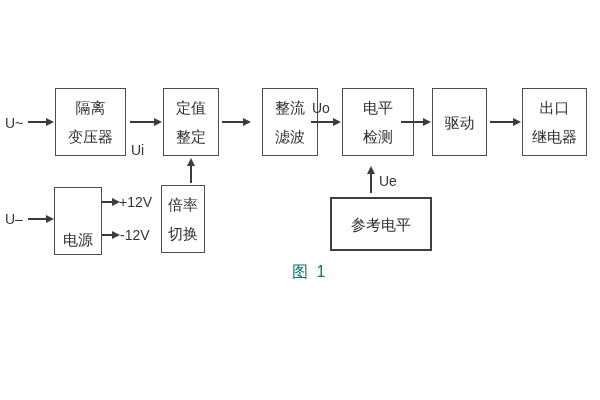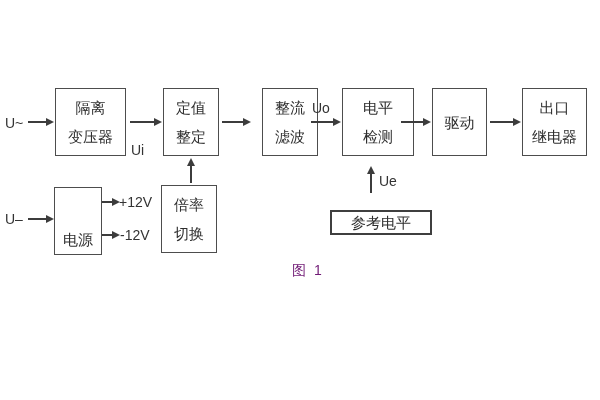--- a/index.html
+++ b/index.html
@@ -24,22 +24,22 @@
   .box .line{line-height:29px;white-space:nowrap;}
   .box.thick{border-width:2px;border-color:#3f3f3f;}
   .sig{
     position:absolute;
     font-size:14px;
     color:#333333;
     white-space:nowrap;
   }
   .cap{
     position:absolute;
-    font-size:14px;
-    color:#701a75;
+    font-size:16px;
+    color:#0f766e;
     letter-spacing:2px;
   }
   .arrow-h{
     position:absolute;
     height:1.5px;
     background:#3c3c3c;
   }
   .arrow-h::after{
     content:"";
     position:absolute;
@@ -95,26 +95,26 @@
 
   <div class="box" style="left:522px;top:88px;width:65px;height:68px;">
     <span class="line">出口</span>
     <span class="line">继电器</span>
   </div>
 
   <div class="box" style="left:54px;top:187px;width:48px;height:68px;justify-content:flex-end;">
     <span class="line">电源</span>
   </div>
 
-  <div class="box" style="left:161px;top:185px;width:56px;height:68px;">
+  <div class="box" style="left:161px;top:185px;width:44px;height:68px;">
     <span class="line">倍率</span>
     <span class="line">切换</span>
   </div>
 
-  <div class="box thick" style="left:330px;top:210px;width:102px;height:25px;">
+  <div class="box thick" style="left:330px;top:197px;width:102px;height:54px;">
     <span class="line">参考电平</span>
   </div>
 
   <div class="arrow-h" style="left:28px;top:121px;width:18px;"></div>
   <div class="arrow-h" style="left:130px;top:121px;width:24px;"></div>
   <div class="arrow-h" style="left:222px;top:121px;width:21px;"></div>
   <div class="arrow-h" style="left:311px;top:121px;width:22px;"></div>
   <div class="arrow-h" style="left:401px;top:121px;width:22px;"></div>
   <div class="arrow-h" style="left:490px;top:121px;width:23px;"></div>
 

